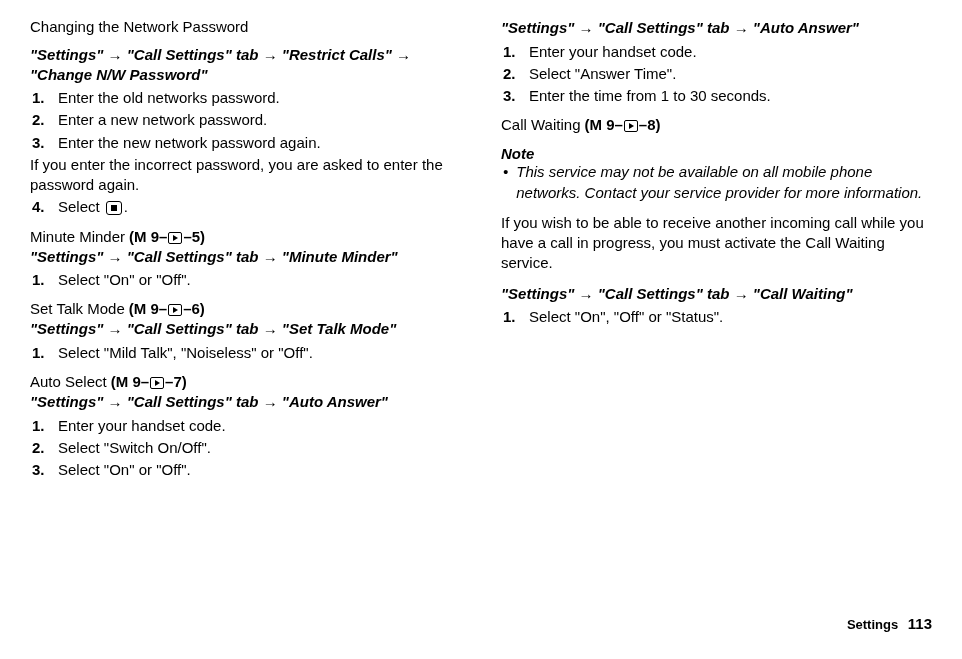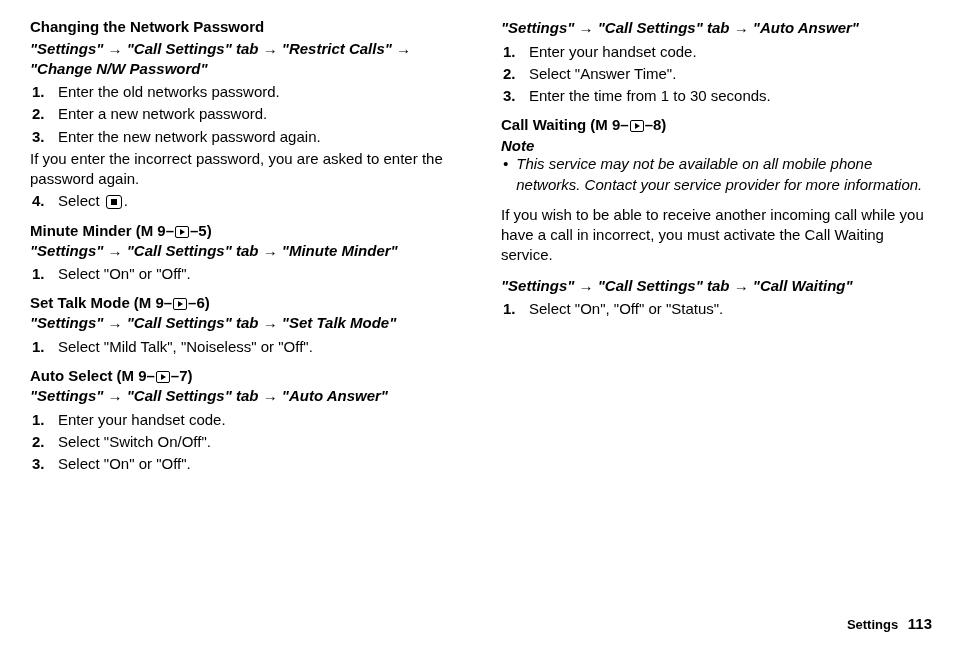--- a/index.html
+++ b/index.html
@@ -17,23 +17,23 @@
       padding: 18px 30px;
     }
     .columns {
       display: flex;
       gap: 40px;
     }
     .column {
       flex: 1;
     }
     .section-title {
-      font-weight: bold;
-      font-size: 15px;
-      margin-bottom: 4px;
+      font-weight: normal;
+      font-size: 15px;
+      margin-bottom: 10px;
     }
     .nav-path {
       font-weight: bold;
       font-style: italic;
       font-size: 15px;
       margin-bottom: 4px;
       line-height: 1.3;
     }
     .step {
       display: flex;
@@ -52,30 +52,30 @@
       line-height: 1.35;
       margin-bottom: 2px;
     }
     .section-header {
       display: flex;
       align-items: baseline;
       margin-top: 10px;
       margin-bottom: 2px;
     }
     .section-header .title {
-      font-weight: bold;
+      font-weight: normal;
     }
     .menu-code {
       font-weight: bold;
       margin-left: 4px;
     }
     .note-label {
       font-weight: bold;
       font-style: italic;
-      margin-top: 4px;
+      margin-top: 12px;
     }
     .note-item {
       font-style: italic;
       margin-left: 2px;
       line-height: 1.35;
       display: flex;
     }
     .note-bullet {
       margin-right: 8px;
     }
@@ -241,21 +241,21 @@
         <span class="title">Call Waiting</span>
         <span class="menu-code">
           <span> (M 9–</span><span class="icon-right"></span><span>–8)</span>
         </span>
       </div>
       <div class="note-label">Note</div>
       <div class="note-item">
         <span class="note-bullet">•</span>
         <span>This service may not be available on all mobile phone networks. Contact your service provider for more information.</span>
       </div>
-      <div class="para">If you wish to be able to receive another incoming call while you have a call in incorrect, you must activate the Call Waiting service.</div>
+      <div class="para">If you wish to be able to receive another incoming call while you have a call in progress, you must activate the Call Waiting service.</div>
       <div class="nav-path mt10">"Settings" → "Call Settings" tab → "Call Waiting"</div>
       <div class="step">
         <div class="step-num">1.</div>
         <div class="step-text">Select "On", "Off" or "Status".</div>
       </div>
     </div>
 
   </div>
 </div>
 

